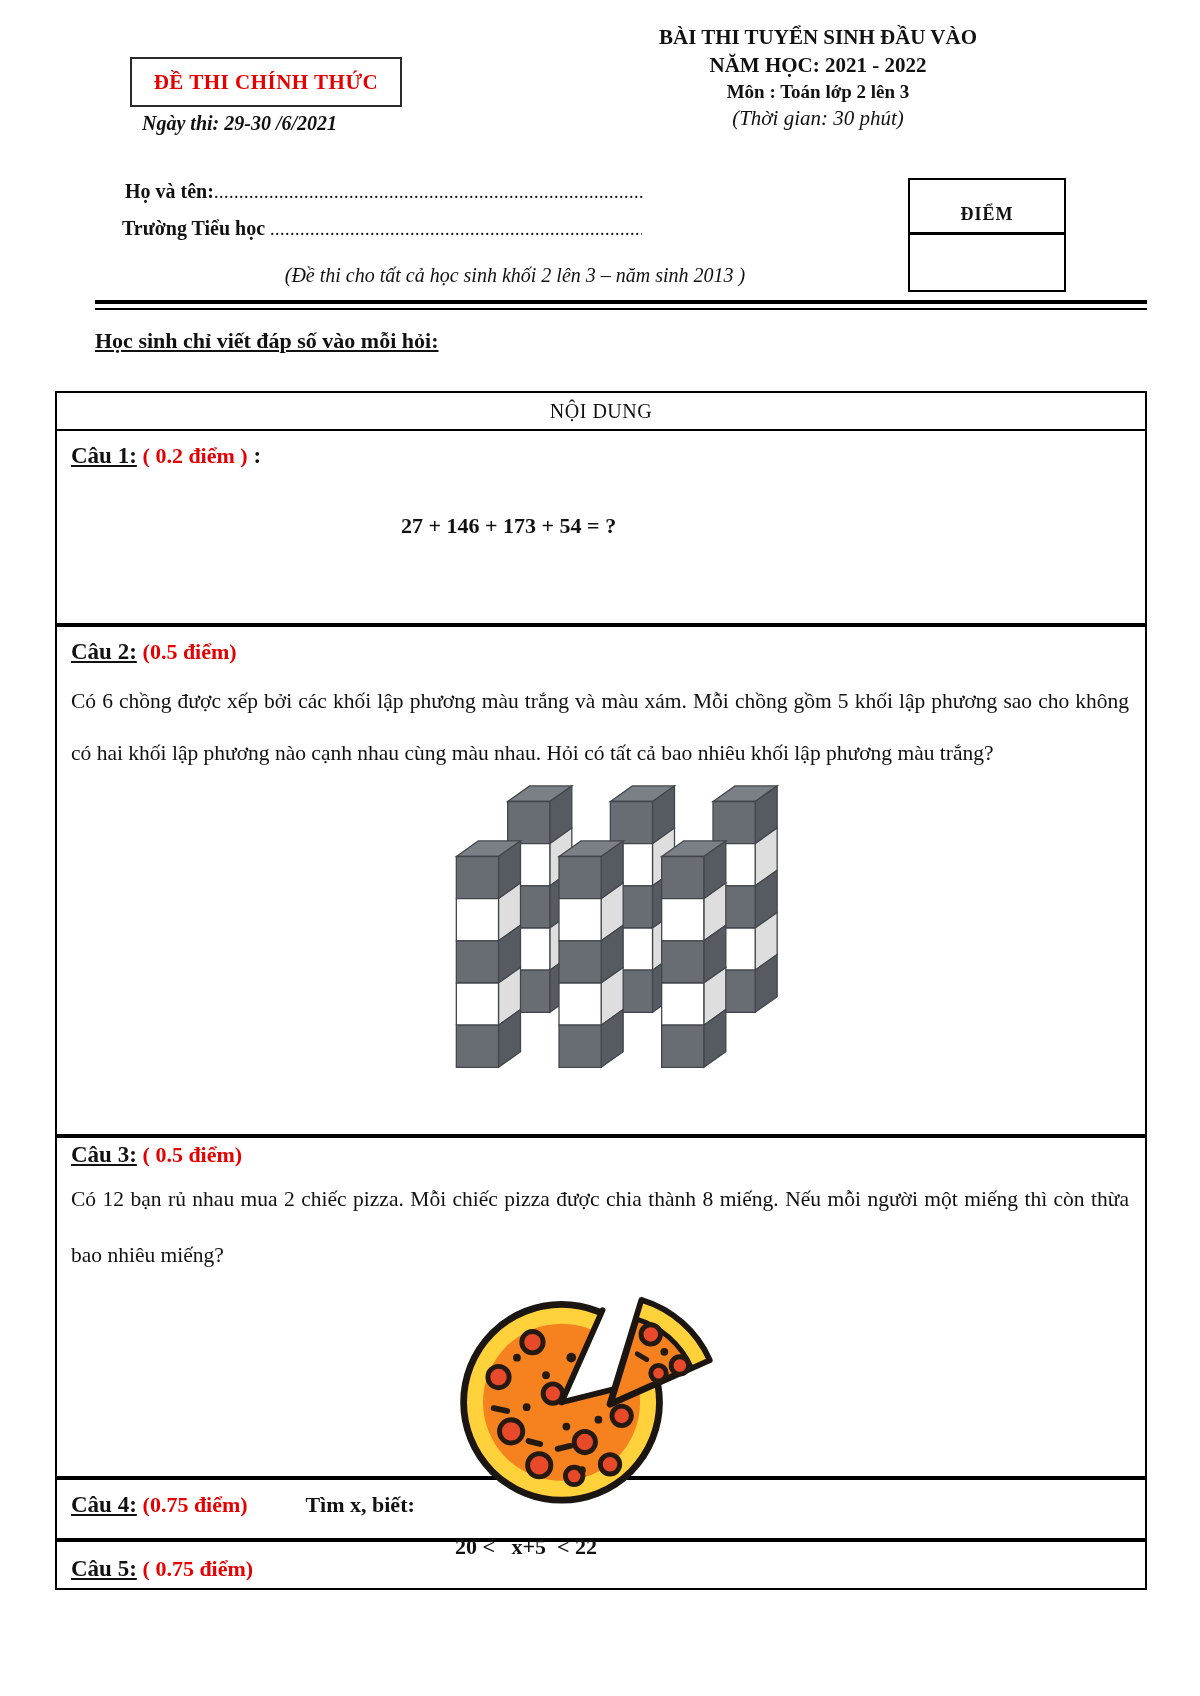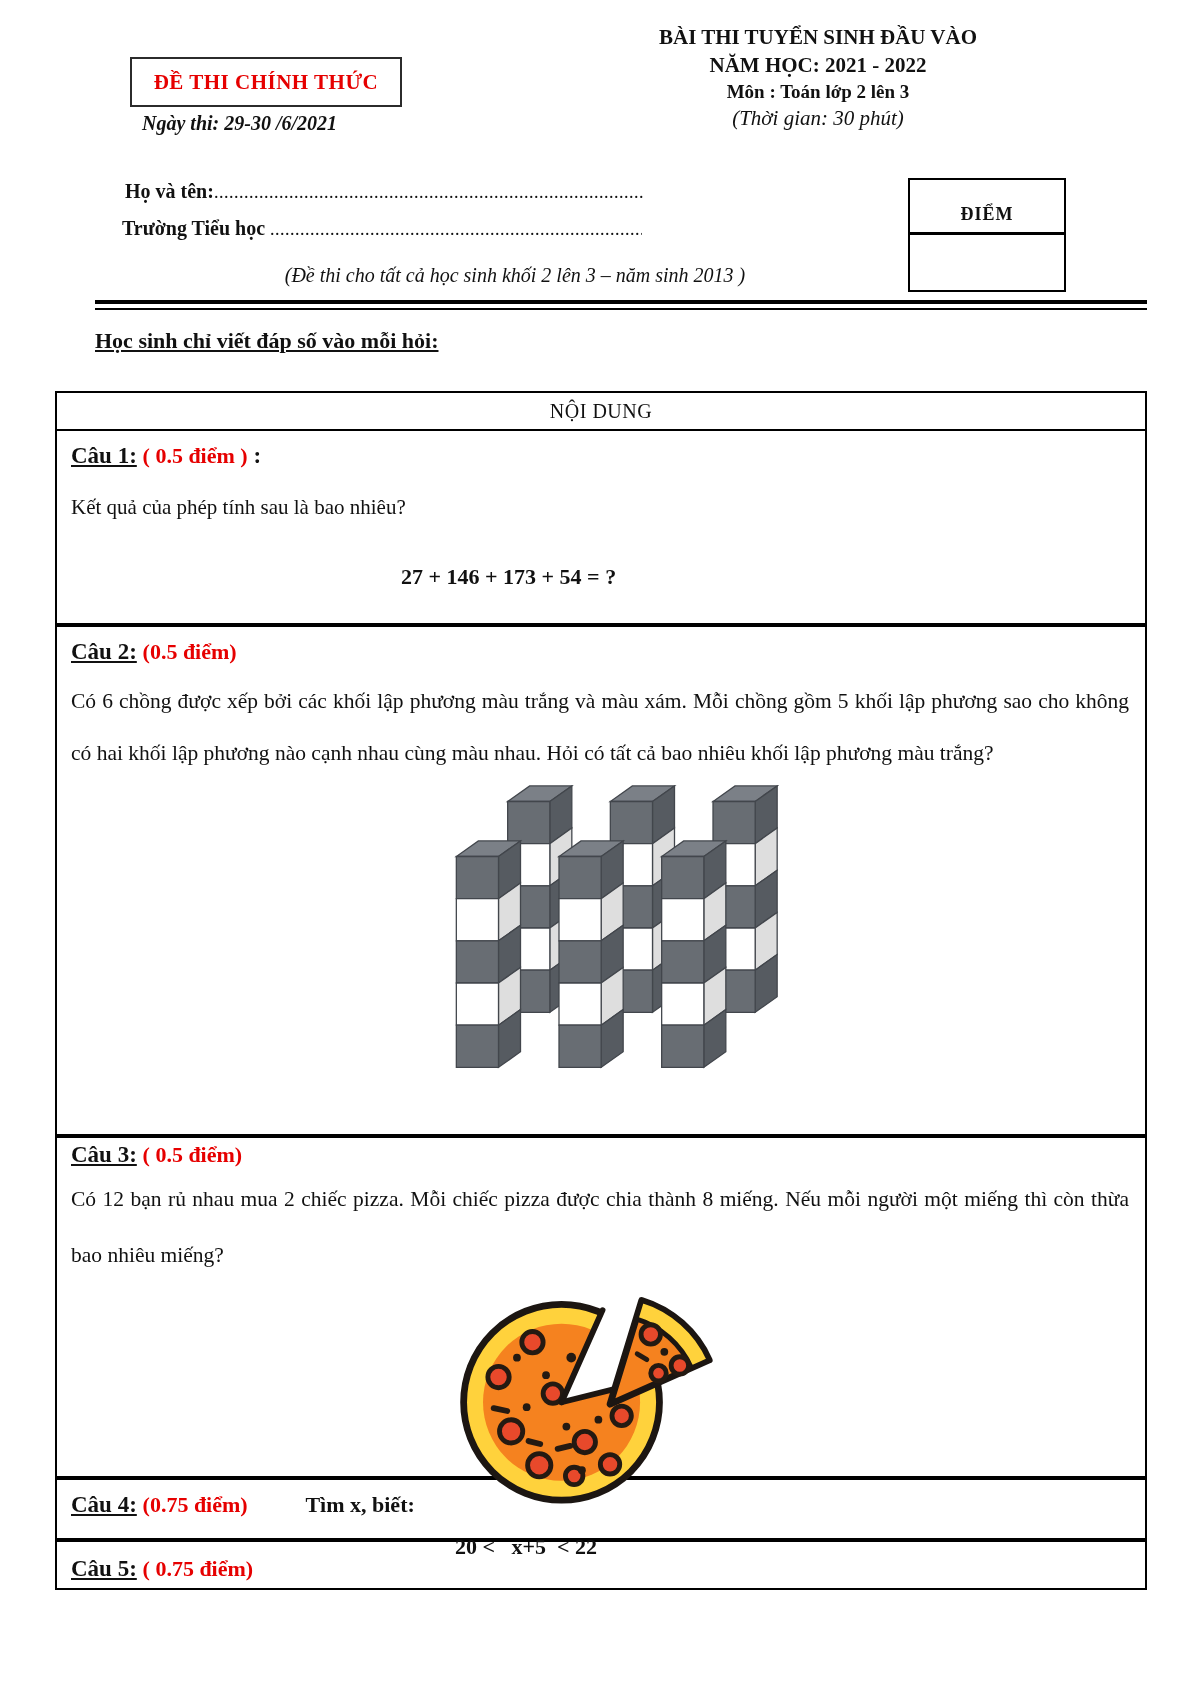--- a/index.html
+++ b/index.html
@@ -87,23 +87,22 @@
   <div class="note">(Đề thi cho tất cả học sinh khối 2 lên 3 – năm sinh 2013 )</div>
   <div class="double-rule"></div>
   <div class="instruction">Học sinh chỉ viết đáp số vào mỗi hỏi:</div>
 
   <div class="qtable">
     <div class="thead">NỘI DUNG</div>
 
     <div class="qrow q1 sep">
       <div class="qtitle">
         <span class="qlabel">Câu 1:</span>
-        <span class="pts">( 0.5 điểm )</span><span class="qsuffix"> :</span>
-      </div>
-      <div class="qtext">Kết quả của phép tính sau là bao nhiêu?</div>
+        <span class="pts">( 0.2 điểm )</span><span class="qsuffix"> :</span>
+      </div>
       <div class="equation eq1">27 + 146 + 173 + 54 = ?</div>
     </div>
 
     <div class="qrow q2 sep">
       <div class="qtitle">
         <span class="qlabel">Câu 2:</span>
         <span class="pts">(0.5 điểm)</span>
       </div>
       <div class="qpara">Có 6 chồng được xếp bởi các khối lập phương màu trắng và màu xám. Mỗi  chồng gồm 5 khối lập phương sao cho không có hai khối lập phương nào cạnh nhau cùng màu nhau. Hỏi có tất cả bao nhiêu khối lập phương màu trắng?</div>
       <svg class="cube-illus" width="330" height="286" viewBox="0 0 360 312" id="cubeSvg">

